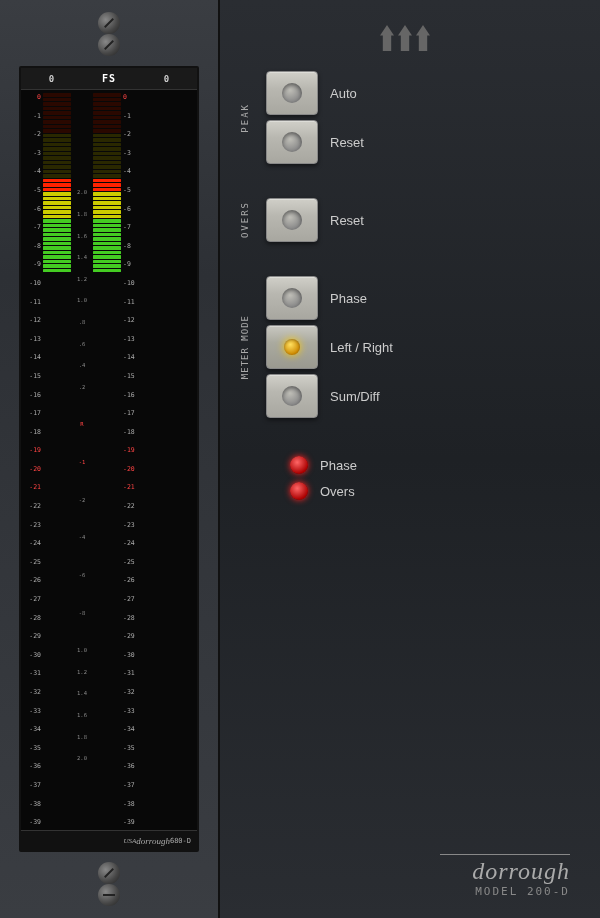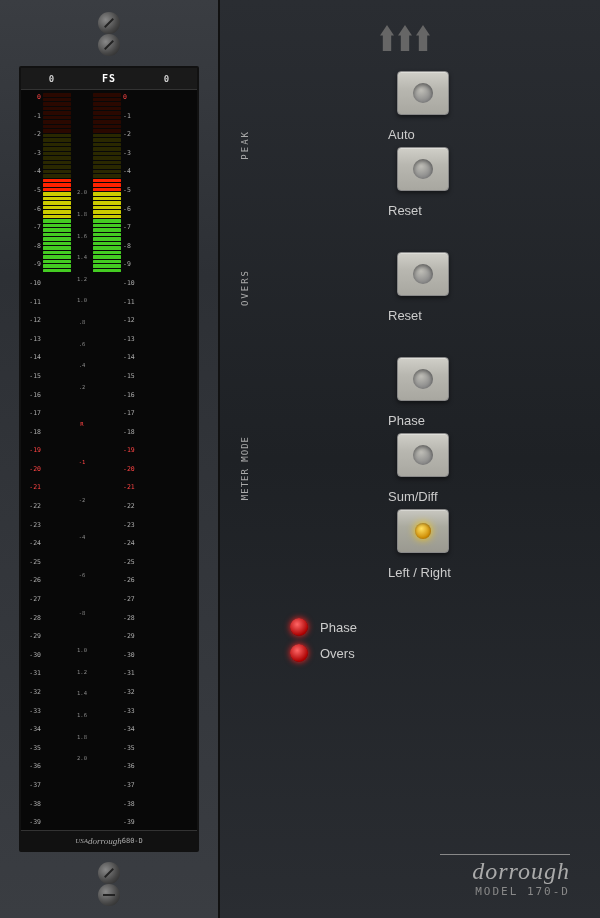--- a/index.html
+++ b/index.html
@@ -91,21 +91,21 @@
       font-family: monospace;
       font-weight: bold;
       letter-spacing: 1px;
     }
 
     .meter-footer {
       height: 20px;
       background: #111;
       display: flex;
       align-items: center;
-      justify-content: center;
+      justify-content: flex-end;
       padding: 2px 6px;
       border-top: 1px solid #333;
     }
     .footer-text {
       color: #aaa;
       font-size: 7px;
       font-family: 'Georgia', serif;
       font-style: italic;
     }
     .footer-model {
@@ -132,21 +132,20 @@
     }
     .waves-prong {
       width: 14px;
       height: 26px;
       background: #666;
       clip-path: polygon(50% 0%, 100% 40%, 80% 40%, 80% 100%, 20% 100%, 20% 40%, 0% 40%);
     }
 
     .button-row {
       display: flex;
-      flex-direction: column;
       align-items: center;
       gap: 12px;
     }
 
     .btn-panel {
       width: 52px;
       height: 44px;
       background: linear-gradient(180deg, #d0cfc8 0%, #b8b7b0 40%, #a8a7a0 100%);
       border-radius: 4px;
       border: 1px solid #888;
@@ -558,26 +557,26 @@
     <div style="display:flex;flex-direction:row;width:100%;align-items:center;gap:6px;margin-bottom:4px;">
       <div style="width:30px;display:flex;align-items:center;justify-content:center;">
         <span style="writing-mode:vertical-rl;transform:rotate(180deg);color:#aaa;font-size:9px;font-family:monospace;letter-spacing:1px;text-transform:uppercase;">METER MODE</span>
       </div>
       <div style="display:flex;flex-direction:column;gap:5px;flex:1;">
         <div class="button-row">
           <div class="btn-panel"></div>
           <span class="btn-label">Phase</span>
         </div>
         <div class="button-row">
+          <div class="btn-panel btn-panel-active"></div>
+          <span class="btn-label">Left / Right</span>
+        </div>
+        <div class="button-row">
           <div class="btn-panel"></div>
           <span class="btn-label">Sum/Diff</span>
-        </div>
-        <div class="button-row">
-          <div class="btn-panel btn-panel-active"></div>
-          <span class="btn-label">Left / Right</span>
         </div>
       </div>
     </div>
 
     <div style="height:14px;"></div>
 
     <div style="display:flex;flex-direction:column;gap:8px;width:100%;padding-left:36px;">
       <div class="indicator-row">
         <div class="indicator-led"></div>
         <span class="indicator-label">Phase</span>
@@ -586,17 +585,17 @@
         <div class="indicator-led"></div>
         <span class="indicator-label">Overs</span>
       </div>
     </div>
 
     <div class="brand-section">
       <div style="display:flex;flex-direction:column;align-items:flex-end;">
         <div style="width:130px;height:1px;background:#888;margin-bottom:3px;"></div>
         <span class="brand-name">dorrough</span>
       </div>
-      <span class="brand-model">MODEL 170-D</span>
+      <span class="brand-model">MODEL 200-D</span>
     </div>
 
   </div>
 </div>
 
 </body></html>

